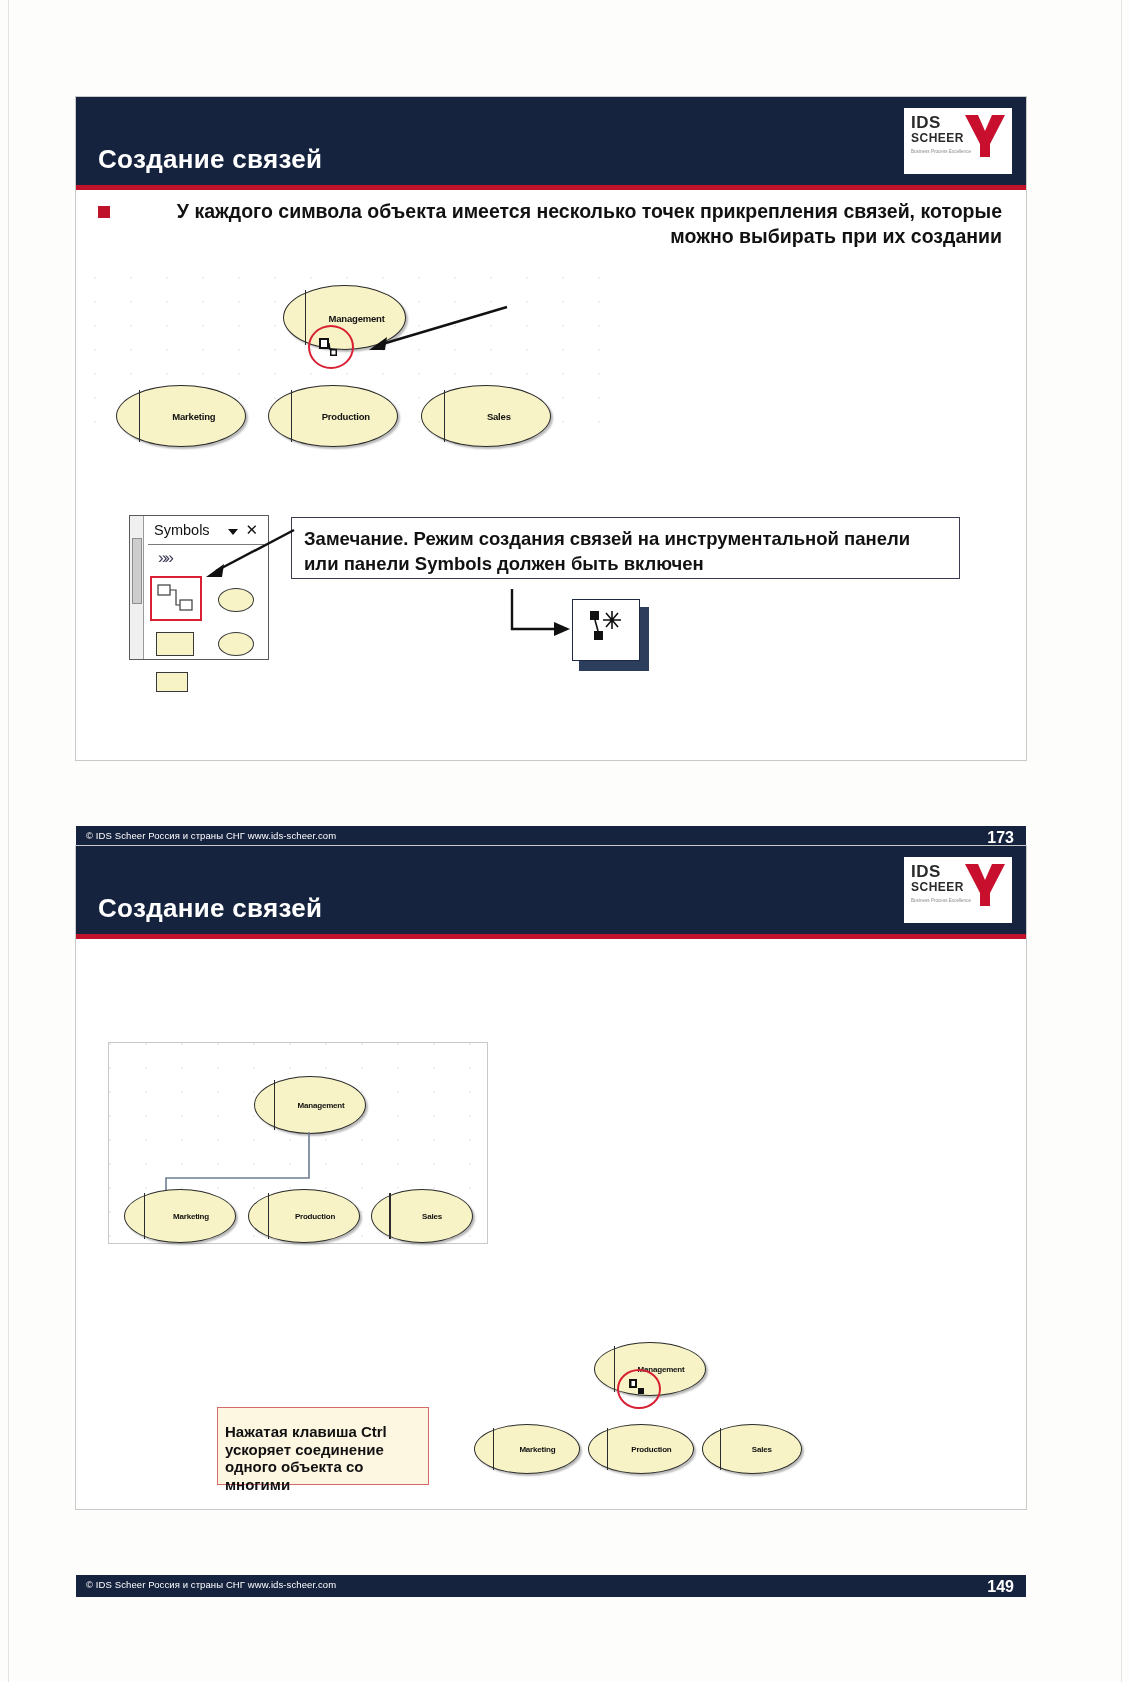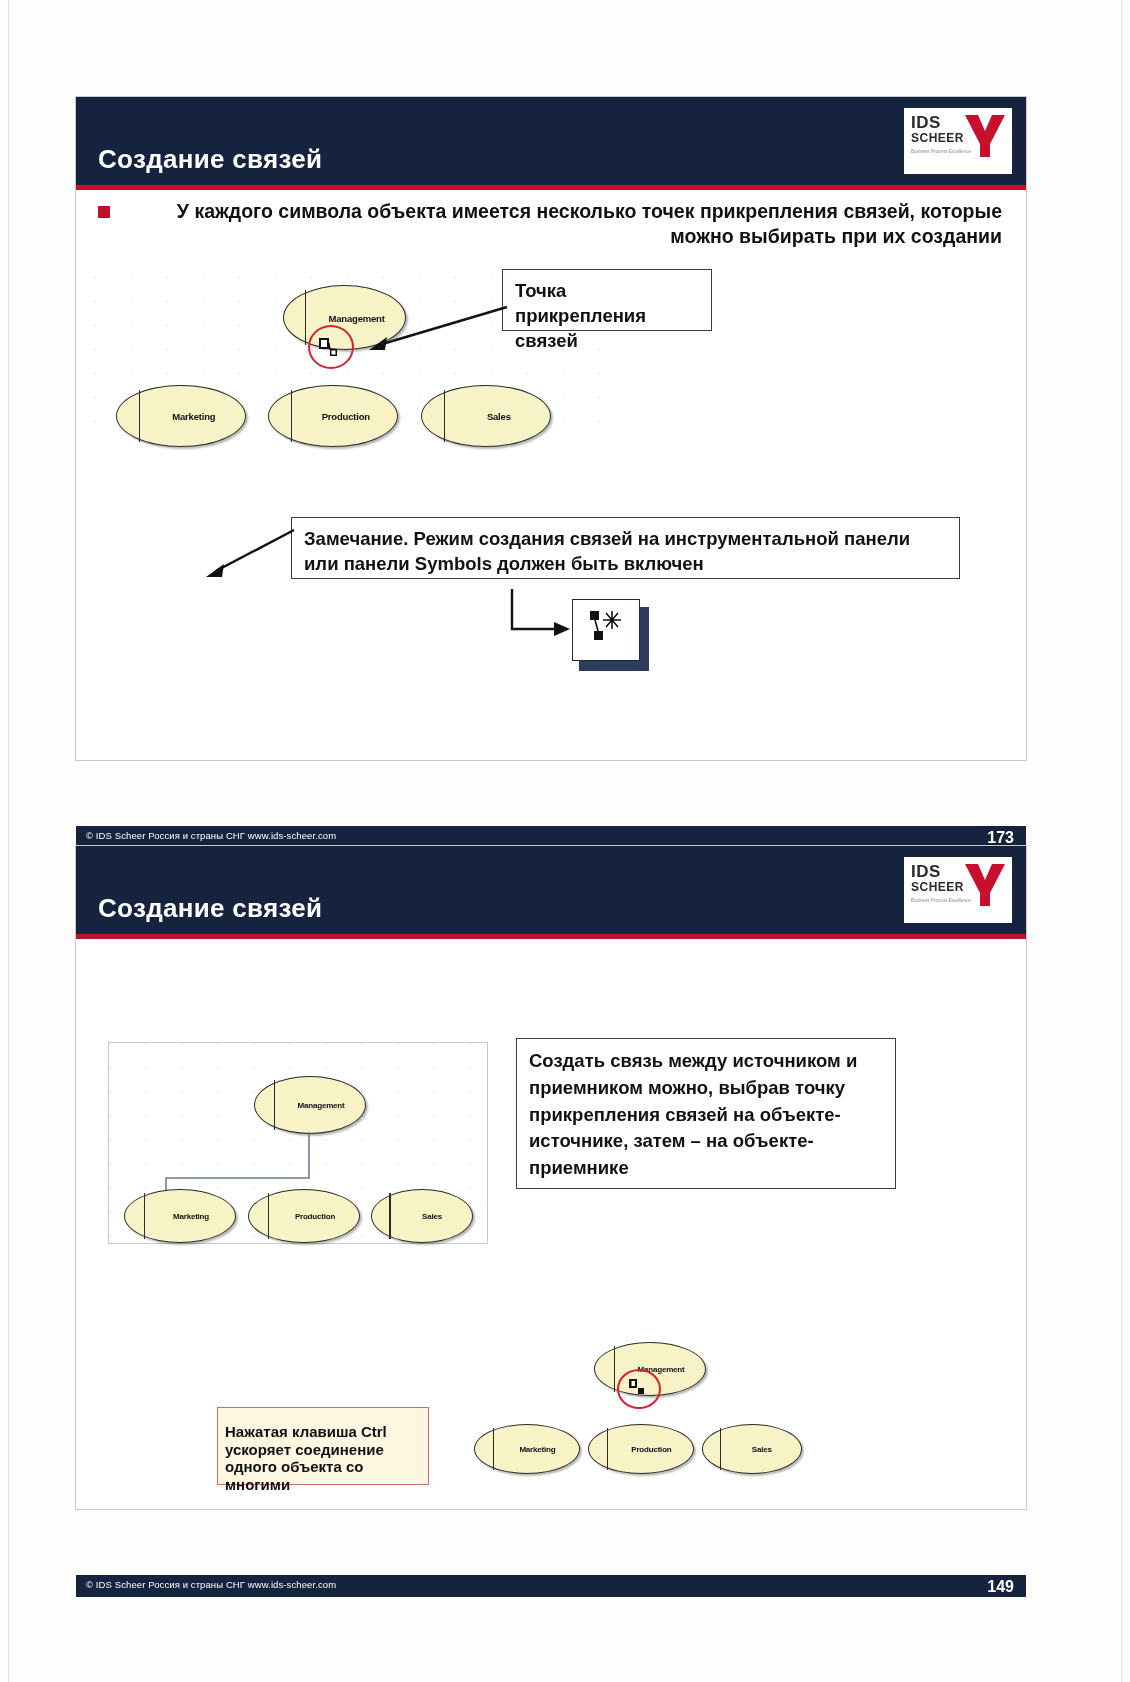--- a/index.html
+++ b/index.html
@@ -149,36 +149,57 @@
 
     <svg style="left:237px;top:145px;" width="36" height="34">
       <rect x="6" y="8" width="10" height="11" fill="#111"></rect>
       <rect x="8" y="10" width="6" height="7" fill="#fff"></rect>
       <rect x="17" y="19" width="7" height="7" fill="#111"></rect>
       <rect x="18.5" y="20.5" width="4" height="4" fill="#fff"></rect>
       <path d="M16,13 L17,20" stroke="#111" stroke-width="1.4"></path>
     </svg>
     <div class="redcircle" style="left:232px;top:140px;width:42px;height:40px;"></div>
 
-    <div class="callout" style="left:426px;top:84px;width:210px;height:62px;">Точка прикрепления связей</div>
     <svg style="left:285px;top:118px;" width="150" height="50">
       <path d="M146,4 L18,42" stroke="#111" stroke-width="2.4" fill="none"></path>
       <path d="M8,47 L26,34 L24,47 Z" fill="#111"></path>
     </svg>
 
     <div class="ell" style="left:40px;top:200px;width:128px;height:60px;">
       <span>Marketing</span>
     </div>
     <div class="ell" style="left:192px;top:200px;width:128px;height:60px;">
       <span>Production</span>
     </div>
     <div class="ell" style="left:345px;top:200px;width:128px;height:60px;">
       <span>Sales</span>
     </div>
 
+    <div class="sympanel" style="left:53px;top:330px;width:140px;height:145px;">
+      <div class="sym-gutter"></div>
+      <div class="sym-scroll"></div>
+      <div class="sym-title">
+        <div class="sym-title-txt">Symbols</div>
+        <div class="sym-caret"></div>
+        <div class="sym-x">✕</div>
+      </div>
+      <div class="sym-chev">»»</div>
+
+      <div class="sym-sel" style="left:20px;top:60px;width:52px;height:45px;"></div>
+      <svg class="sym-conn" style="left:26px;top:66px;" width="42" height="34">
+        <rect x="2" y="3" width="12" height="10" fill="#fff" stroke="#3a3a3a" stroke-width="1.2"></rect>
+        <rect x="24" y="18" width="12" height="10" fill="#fff" stroke="#3a3a3a" stroke-width="1.2"></rect>
+        <path d="M14,8 L20,8 L20,23 L24,23" stroke="#3a3a3a" stroke-width="1.2" fill="none"></path>
+      </svg>
+
+      <div class="sym-oval" style="left:88px;top:72px;width:34px;height:22px;"></div>
+      <div class="sym-rect" style="left:26px;top:116px;width:36px;height:22px;"></div>
+      <div class="sym-oval" style="left:88px;top:116px;width:34px;height:22px;"></div>
+      <div class="sym-rect" style="left:26px;top:156px;width:30px;height:18px;"></div>
+    </div>
 
     <div class="callout" style="left:215px;top:332px;width:669px;height:62px;">Замечание. Режим создания связей на инструментальной панели или панели Symbols должен быть включен</div>
     <svg style="left:122px;top:342px;" width="110" height="60">
       <path d="M96,3 L18,44" stroke="#111" stroke-width="2.4" fill="none"></path>
       <path d="M8,50 L26,37 L24,50 Z" fill="#111"></path>
     </svg>
 
     <svg style="left:430px;top:402px;" width="110" height="70">
       <path d="M6,2 L6,42 L52,42" stroke="#111" stroke-width="2.4" fill="none"></path>
       <path d="M64,42 L48,35 L48,49 Z" fill="#111"></path>
@@ -246,21 +267,20 @@
     <div class="ell small" style="left:48px;top:255px;width:110px;height:52px;">
       <span>Marketing</span>
     </div>
     <div class="ell small" style="left:172px;top:255px;width:110px;height:52px;">
       <span>Production</span>
     </div>
     <div class="ell small" style="left:295px;top:255px;width:100px;height:52px;">
       <span>Sales</span>
     </div>
 
-    <div class="callout" style="left:440px;top:104px;width:380px;height:151px;line-height:1.45;">Создать связь между источником и приемником можно, выбрав точку прикрепления связей на объекте-источнике, затем – на объекте-приемнике</div>
 
     <div class="ell small" style="left:518px;top:408px;width:110px;height:52px;">
       <span>Management</span>
     </div>
     <div class="redcircle" style="left:541px;top:435px;width:40px;height:36px;"></div>
     <svg style="left:550px;top:441px;" width="26" height="24">
       <rect x="3" y="4" width="8" height="9" fill="#111"></rect>
       <rect x="5.5" y="6" width="3.5" height="5" fill="#fff"></rect>
       <rect x="12" y="13" width="6" height="6" fill="#111"></rect>
     </svg>

